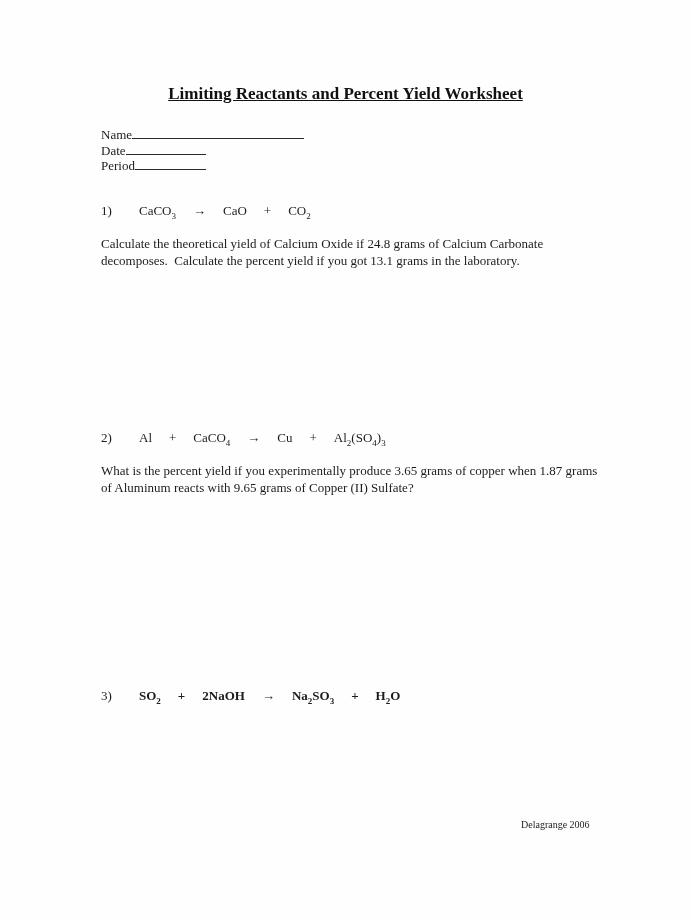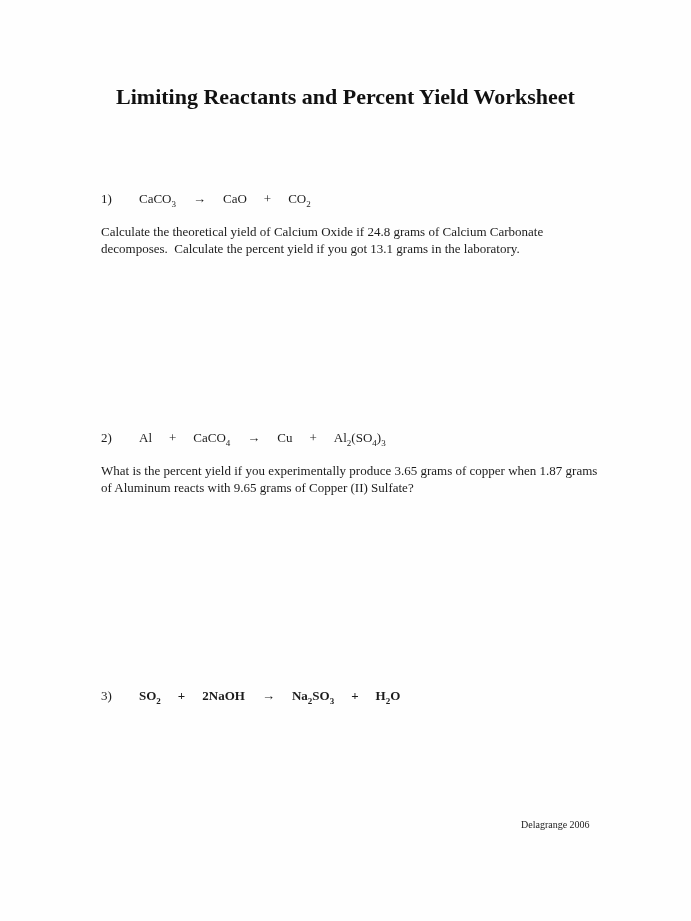--- a/index.html
+++ b/index.html
@@ -17,23 +17,24 @@
     color: #1c1c1c;
     overflow: hidden;
   }
   .title {
     position: absolute;
     top: 84px;
     left: 0;
     width: 100%;
     margin: 0;
     text-align: center;
-    font-size: 22px;
+    font-size: 17px;
     font-weight: bold;
     color: #111;
+    text-decoration: underline;
   }
   .fields {
     position: absolute;
     top: 126px;
     left: 101px;
     font-size: 13px;
   }
   .field {
     height: 15.6px;
     line-height: 15.6px;
@@ -87,25 +88,36 @@
     color: #222;
   }
 </style>
 </head>
 <body>
 
 <div class="page">
 
   <h1 class="title">Limiting Reactants and Percent Yield Worksheet</h1>
 
+  <div class="fields">
+    <div class="field">
+      <span>Name</span><span class="blank blank-name"></span>
+    </div>
+    <div class="field">
+      <span>Date</span><span class="blank blank-date"></span>
+    </div>
+    <div class="field">
+      <span>Period</span><span class="blank blank-period"></span>
+    </div>
+  </div>
 
   <section class="problem problem-1">
     <div class="equation">
       <span class="eq-num">1)</span>
-      <span class="eq-body" style="display: inline-flex; align-items: center;">
+      <span class="eq-body" style="display: inline-flex; align-items: center; margin-top: 12px;">
           <span class="eq-token"><span>CaCO</span><sub>3</sub></span>
           <span class="eq-token"><span>→</span></span>
           <span class="eq-token"><span>CaO</span></span>
           <span class="eq-token"><span>+</span></span>
           <span class="eq-token"><span>CO</span><sub>2</sub></span>
         </span>
     </div>
     <p class="question">Calculate the theoretical yield of Calcium Oxide if 24.8 grams of Calcium Carbonate decomposes.&nbsp; Calculate the percent yield if you got 13.1 grams in the laboratory.</p>
   </section>
 

